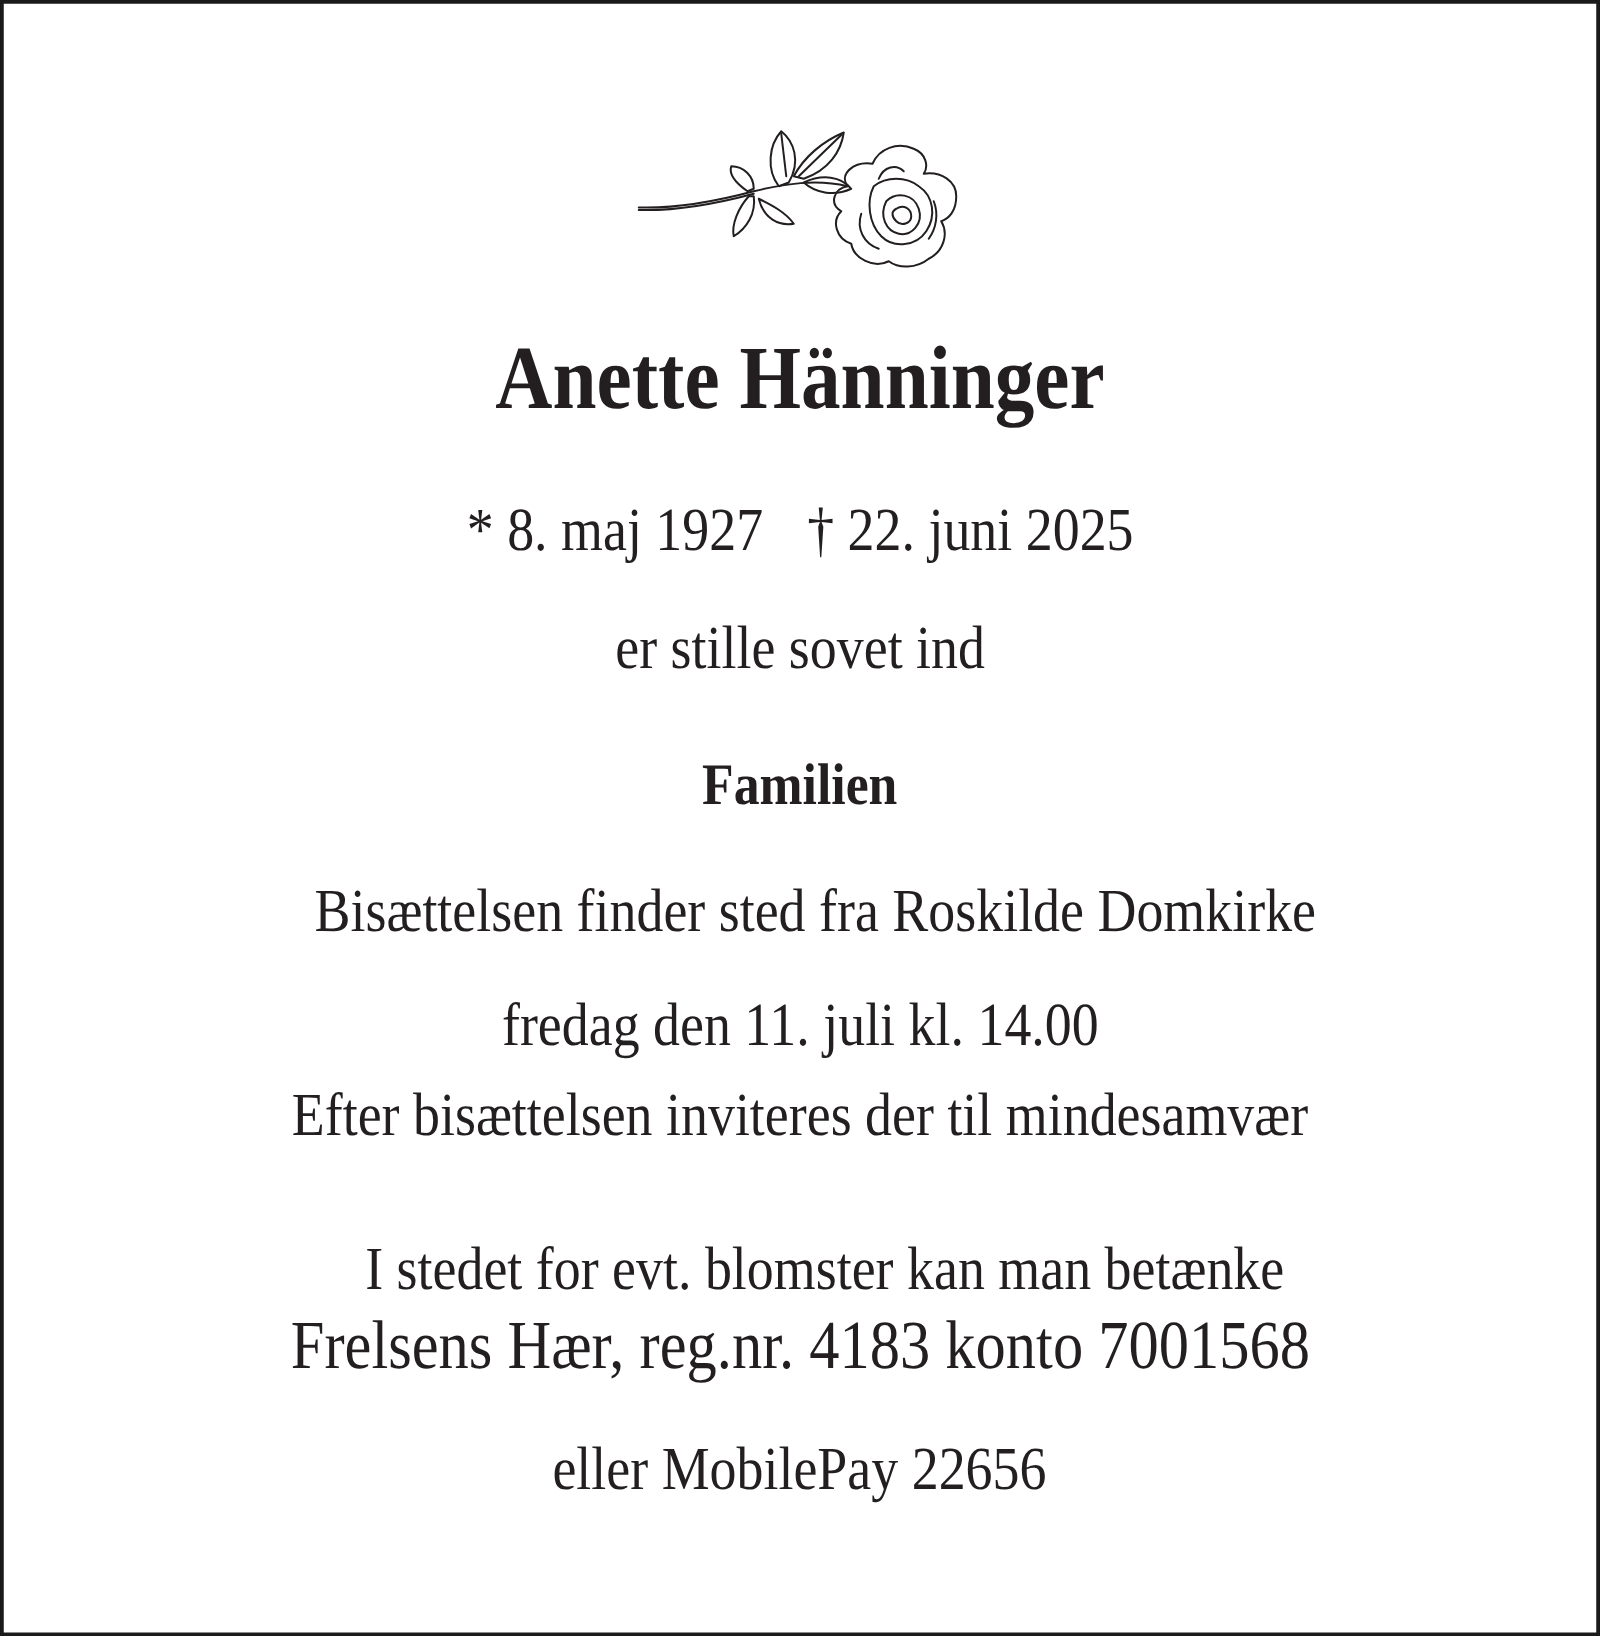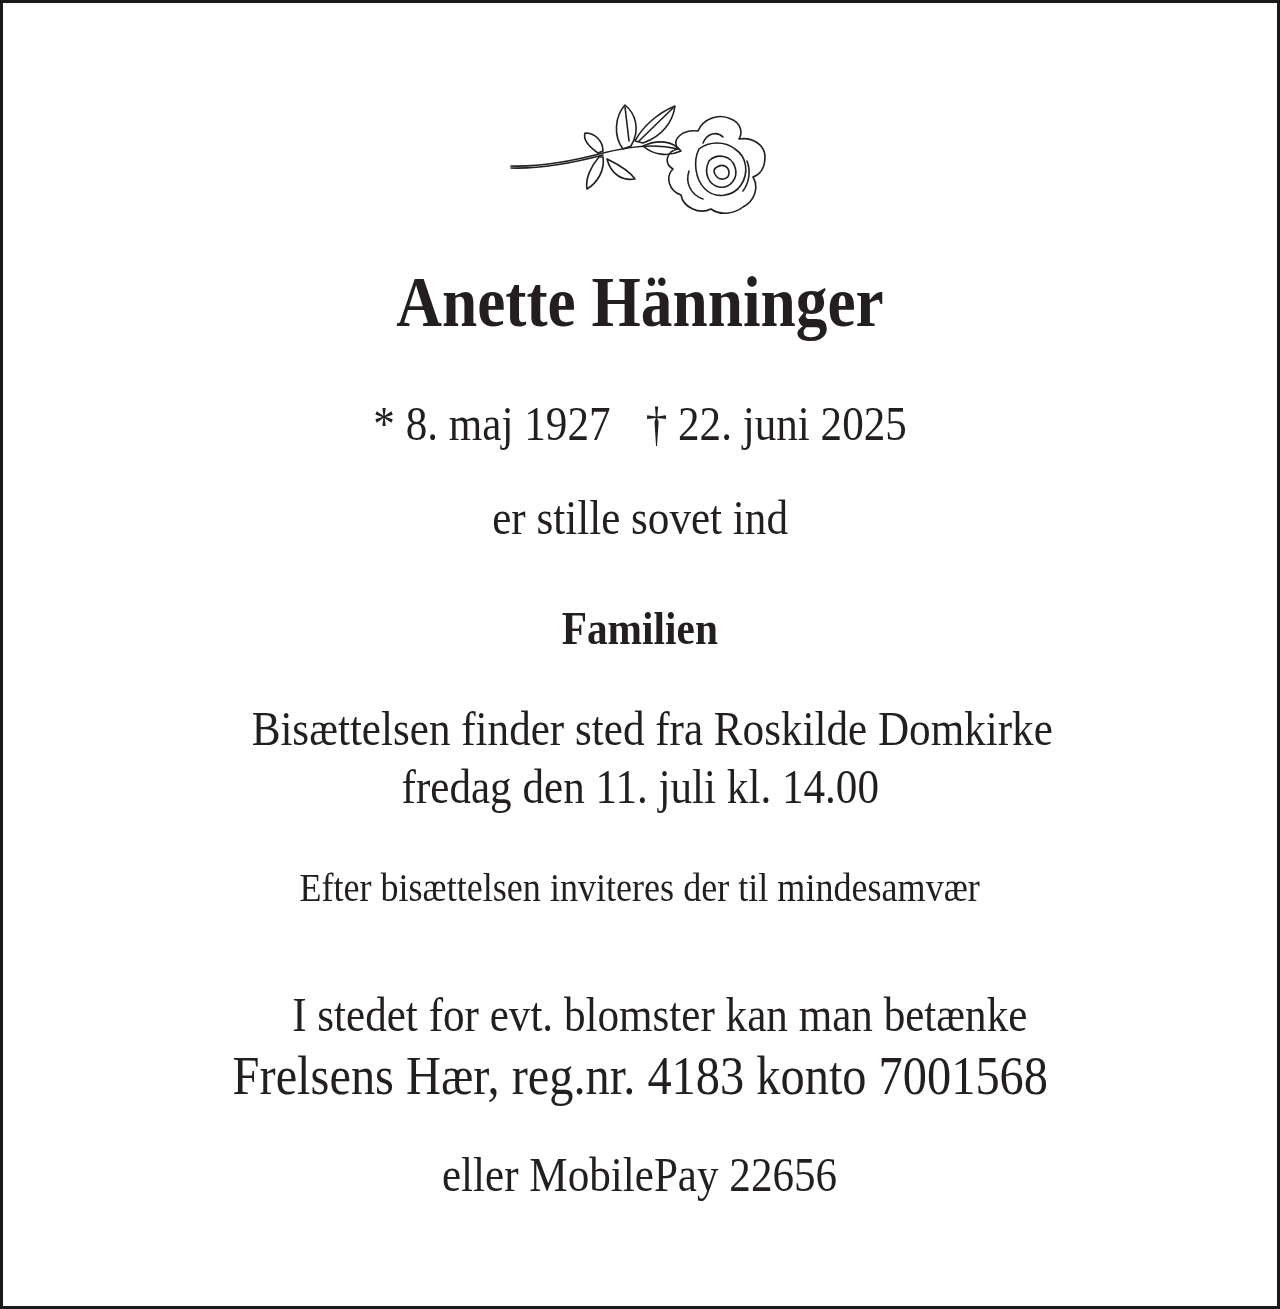--- a/index.html
+++ b/index.html
@@ -17,22 +17,22 @@
     position: absolute; left: 0; width: 100%;
     text-align: center; white-space: nowrap;
   }
   .cond { display: inline-block; transform: scaleX(0.88); transform-origin: center; }
   .name { top: 258px; font-size: 72px; font-weight: bold; letter-spacing: 0px; }
   .dates { top: 392px; font-size: 49px; }
   .dates .gap { display: inline-block; width: 40px; }
   .sleep { top: 486px; font-size: 49px; }
   .family { top: 598px; font-size: 47px; font-weight: bold; }
   .funeral1 { top: 697px; font-size: 49px; padding-left: 12px; }
-  .funeral2 { top: 755px; font-size: 49px; }
-  .gathering { top: 860px; font-size: 41px; }
+  .funeral2 { top: 788px; font-size: 49px; }
+  .gathering { top: 860px; font-size: 49px; }
   .don1 { top: 983px; font-size: 49px; padding-left: 20px; }
   .don2 { top: 1041px; font-size: 55px; }
   .don3 { top: 1099px; font-size: 49px; margin-top: 44px; }
   .don4 { top: 1157px; font-size: 49px; }
   .rose {
     position: absolute; left: 500px; top: 88px; width: 280px; height: 135px;
   }
 </style>
 </head>
 <body>

